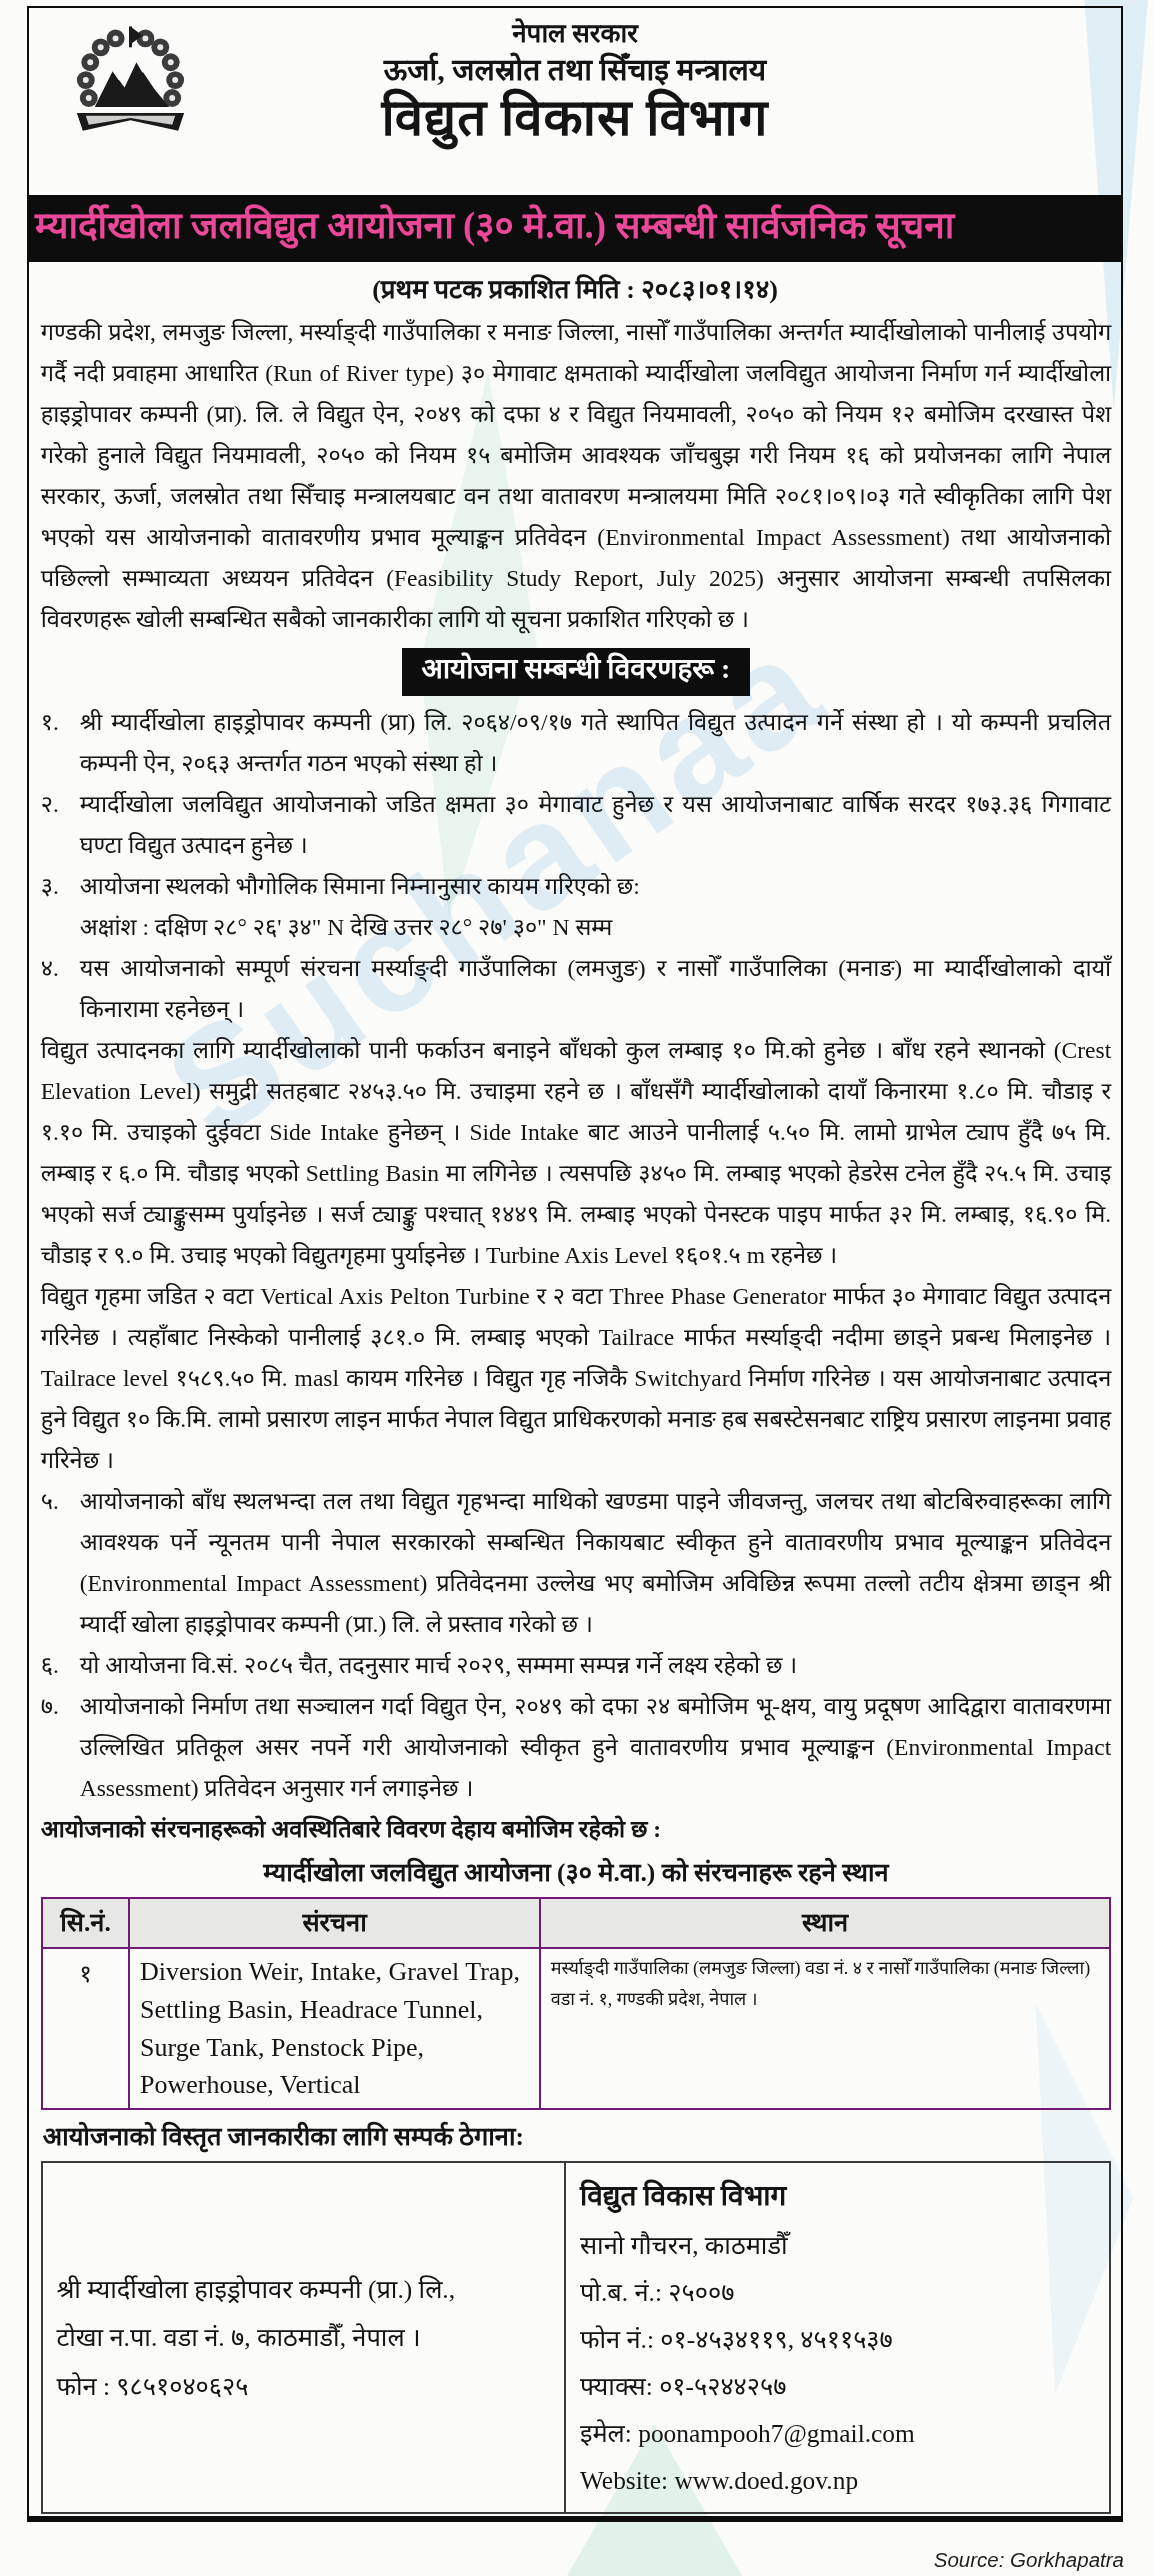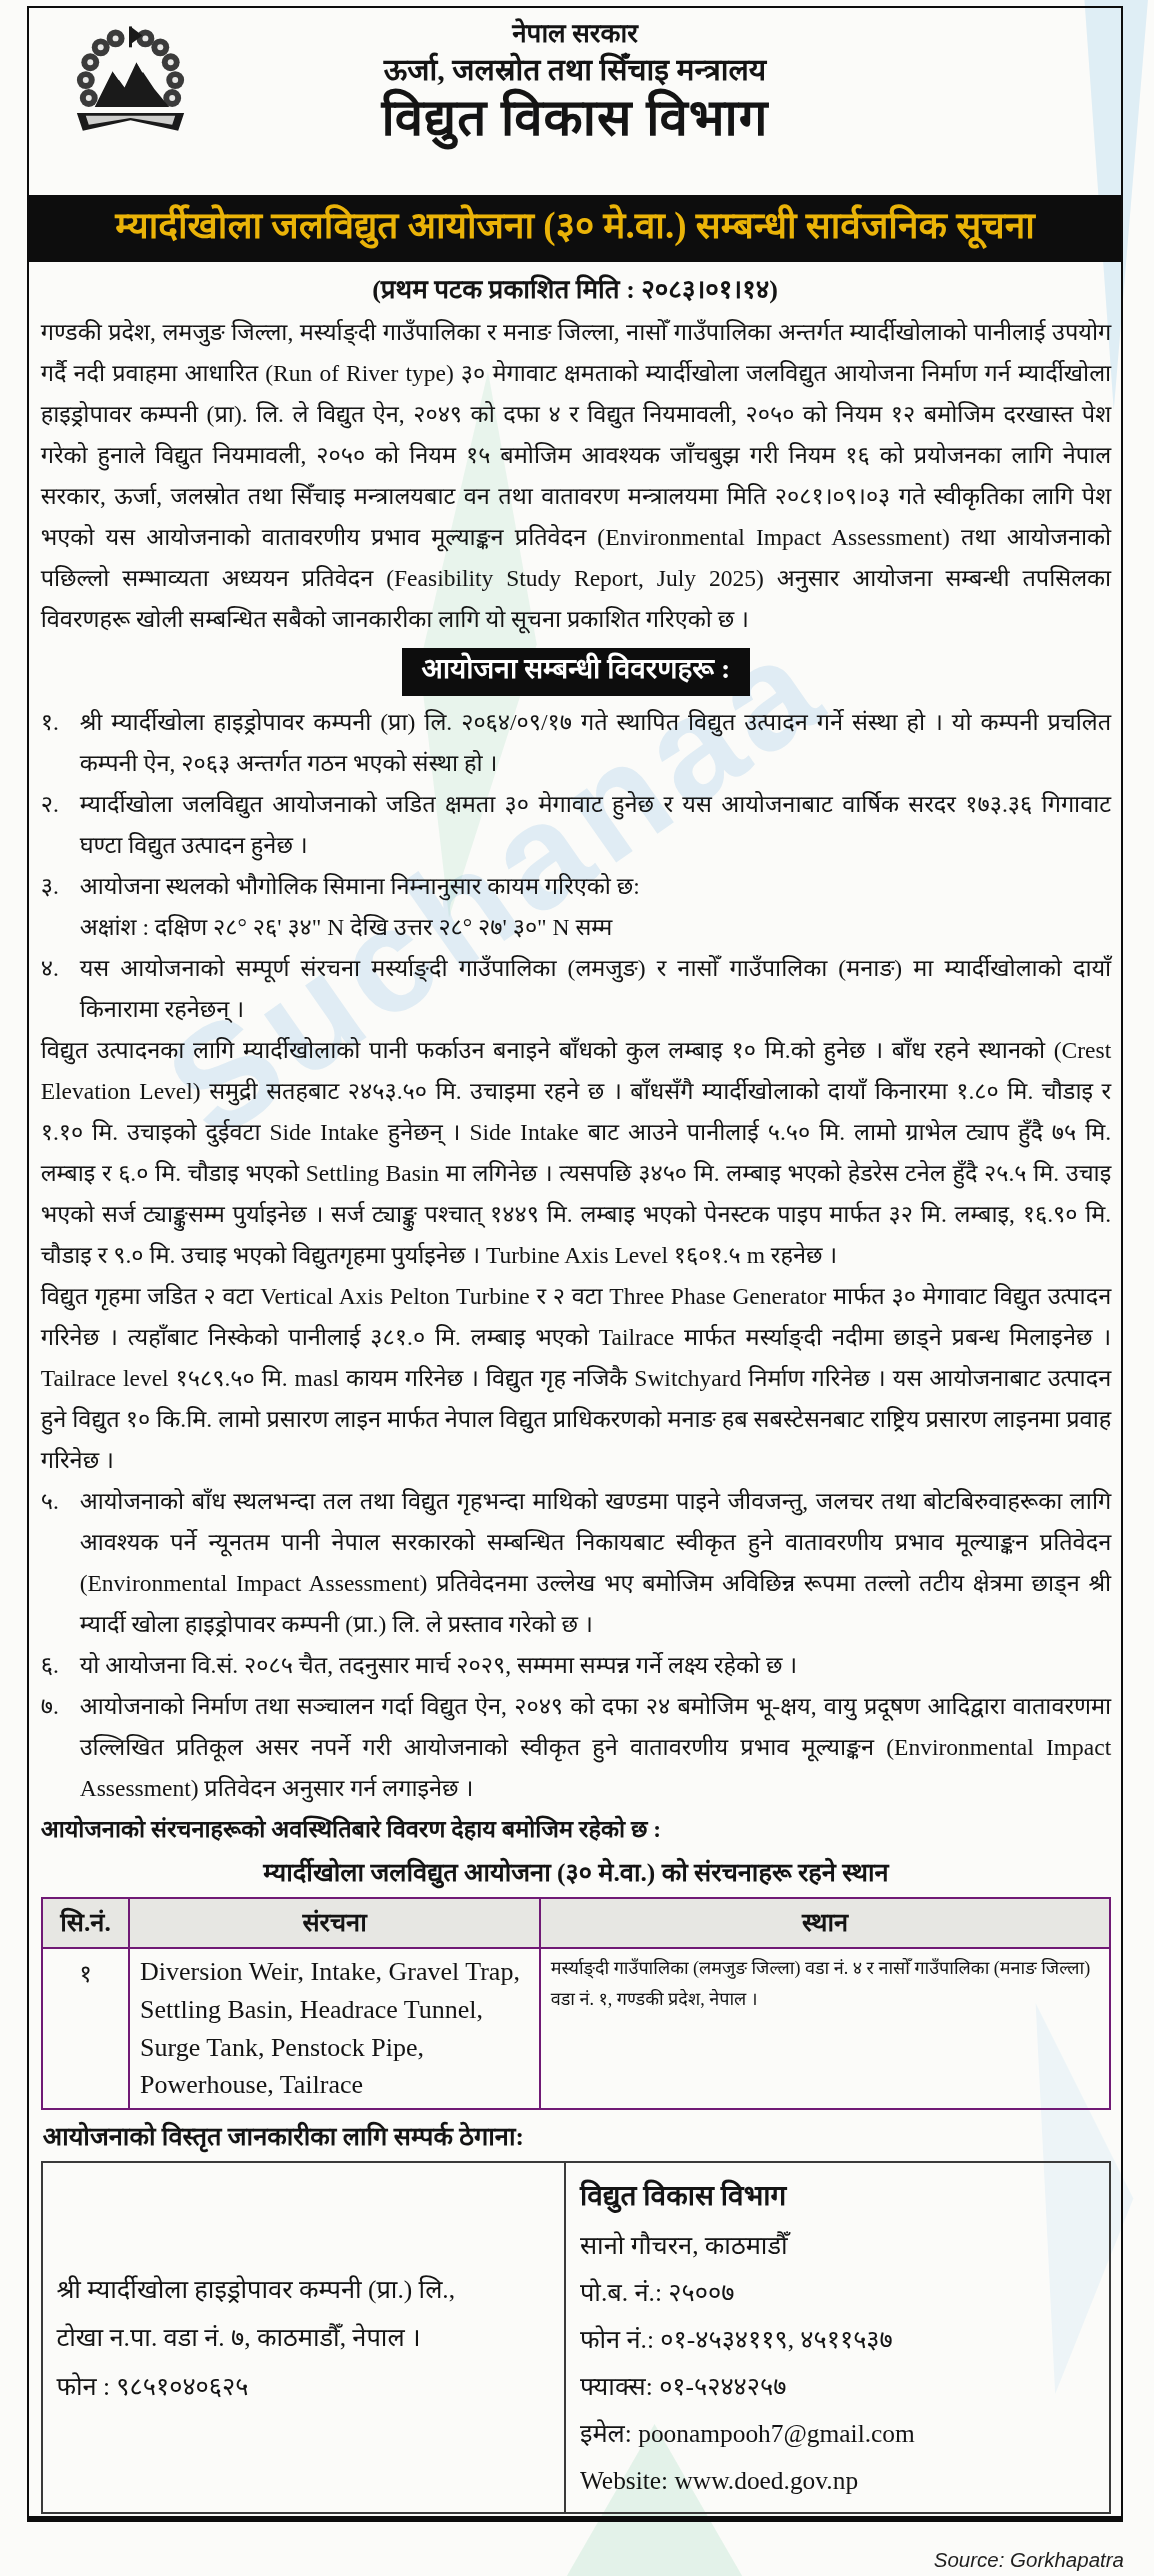--- a/index.html
+++ b/index.html
@@ -22,21 +22,21 @@
   }
   
   .hdr { position:relative; text-align:center; padding:9.8px 9.8px 11.7px 9.8px; min-height:166px; }
   .hdr-logo { position:absolute; left:27px; top:9.8px; width:149px; height:154px; }
   .h-gov      { font-size:26px; font-weight:bold; line-height:1.25; }
   .h-ministry { font-size:30px; font-weight:bold; line-height:1.3; }
   .h-dept     { font-size:51px; font-weight:bold; line-height:1.15; letter-spacing:1px; }
   .h-addr     { font-size:26px; line-height:1.4; margin-top:2px; }
   
   .titlebar {
-    background:#0d0d0d; color:#eab308; text-align:center;
+    background:#0d0d0d; color:#ec4899; text-align:left;
     font-size:37px; font-weight:bold; padding:8.8px 5.9px 13.7px 5.9px; line-height:1.2;
   }
   .pubdate { text-align:center; font-weight:bold; font-size:26px; padding:7.8px 0 3.9px 0; }
   .body { padding:2px 9.8px 0 11.7px; font-size:23.5px; line-height:41px; }
   .para { text-align:justify; }
   .badge-wrap { text-align:center; margin:7.8px 0 5.9px 0; }
   .badge {
     display:inline-block; background:#0d0d0d; color:#fff;
     font-size:28px; font-weight:bold; padding:2.9px 19.5px 8.8px 19.5px; line-height:1.3;
   }
@@ -189,21 +189,21 @@
         <thead>
           <tr>
             <th class="col-sn">सि.नं.</th>
             <th class="col-structure">संरचना</th>
             <th class="col-location">स्थान</th>
           </tr>
         </thead>
         <tbody>
           <tr>
             <td class="cell-sn">१</td>
-            <td class="cell-structure">Diversion Weir, Intake, Gravel Trap, Settling Basin, Headrace Tunnel, Surge Tank, Penstock Pipe, Powerhouse, Tailrace</td>
+            <td class="cell-structure">Diversion Weir, Intake, Gravel Trap, Settling Basin, Headrace Tunnel, Surge Tank, Penstock Pipe, Powerhouse, Vertical</td>
             <td class="cell-location">मर्स्याङ्दी गाउँपालिका (लमजुङ जिल्ला) वडा नं. ४ र नासोँ गाउँपालिका (मनाङ जिल्ला) वडा नं. १,  गण्डकी प्रदेश, नेपाल ।</td>
           </tr>
         </tbody>
       </table>
 
       <div class="contact-heading">आयोजनाको विस्तृत जानकारीका लागि सम्पर्क ठेगाना:</div>
 
       <table class="contact">
         <tbody>
           <tr>

